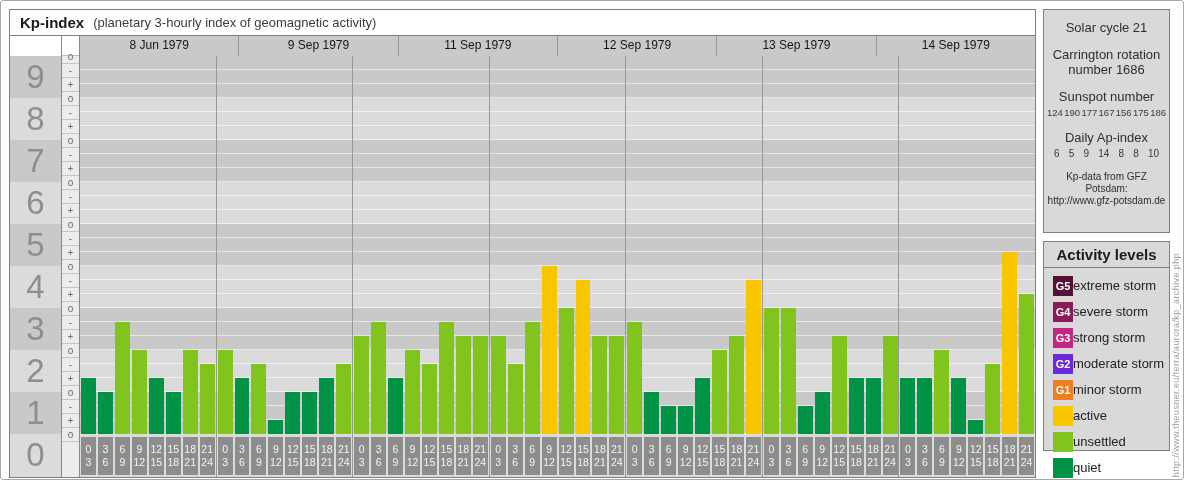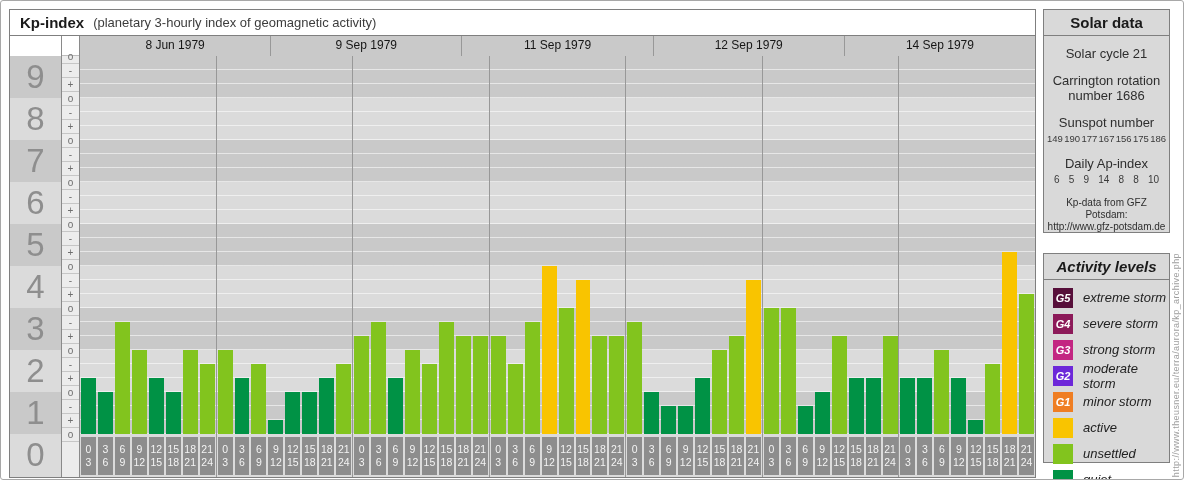--- a/index.html
+++ b/index.html
@@ -84,21 +84,21 @@
     color: #f4f4f4; font-size: 10.5px; text-align: center;
     display: flex; flex-direction: column; justify-content: center; line-height: 13px;
   }
 
   
   .side-panel {
     position: absolute; left: 1042px; width: 127px;
     border: 1px solid #7f7f7f; background: #d9d9d9;
   }
   #solar-panel { top: 8px; height: 224px; }
-  #activity-panel { top: 252px; height: 210px; font-style: italic; }
+  #activity-panel { top: 240px; height: 210px; }
   .side-header {
     height: 26px; border-bottom: 1px solid #7f7f7f;
     font-size: 15px; font-weight: bold; color: #1a1a1a;
     text-align: center; line-height: 25px;
   }
   #solar-body { padding-top: 10px; text-align: center; color: #2e2e2e; }
   #solar-body .line13 { font-size: 13px; line-height: 15px; }
   #solar-body .gap { height: 12px; }
   #solar-body .numrow7 {
     display: flex; justify-content: space-between;
@@ -106,21 +106,21 @@
   }
   #solar-body .numrow-ap {
     display: flex; justify-content: space-between;
     padding: 3px 10px 0 10px; font-size: 10px; color: #3a3a3a;
   }
   #solar-body .small { font-size: 10px; line-height: 12px; color: #2e2e2e; }
 
   #legend-list { padding: 5px 0 0 9px; }
   .legend-item { display: flex; align-items: center; height: 25px; margin-bottom: 1px; }
   .legend-swatch {
-    width: 20px; height: 20px; margin-right: 10px; flex: 0 0 20px;
+    width: 20px; height: 20px; flex: 0 0 20px;
     display: flex; align-items: center; justify-content: center;
     color: #fff; font-size: 11px; font-weight: bold;
   }
   .legend-label { font-size: 13px; color: #222; }
 
   #watermark {
     position: absolute; right: 2px; bottom: 2px;
     writing-mode: vertical-rl; transform: rotate(180deg);
     font-size: 9px; color: #9e9e9e; letter-spacing: 0.4px;
     white-space: nowrap;
@@ -181,20 +181,21 @@
           <div class="sub" style="top: 364px;">-</div>
           <div class="sub" style="top: 378px;">+</div>
           <div class="sub" style="top: 392px;">o</div>
         </div>
       <div id="chart-main">
         <div id="date-row">
             <div class="datecell">8 Jun 1979</div>
             <div class="datecell">9 Sep 1979</div>
             <div class="datecell">11 Sep 1979</div>
             <div class="datecell">12 Sep 1979</div>
+            <div class="datecell">13 Sep 1979</div>
             <div class="datecell">14 Sep 1979</div>
           </div>
         <div id="plot">
           <div class="gridlines"></div>
           <div id="plot-days">
               <div class="day-col">
                 <div class="slot">
                   <div class="bar" title="8 Sep 1979 0-3h  Kp 1+" style="height: 56px; background: rgb(0, 146, 69);"></div>
                 </div>
                 <div class="slot">
@@ -615,30 +616,29 @@
                 <span>21</span>
                 <span>24</span>
               </div>
             </div>
           </div>
       </div>
     </div>
   </div>
 
   <div id="solar-panel" class="side-panel">
-    <div class="side-header">Solar data</div>
     <div id="solar-body">
       <div class="line13">Solar cycle 21</div>
       <div class="gap"></div>
       <div class="line13">Carrington rotation</div>
       <div class="line13">number 1686</div>
       <div class="gap"></div>
       <div class="line13">Sunspot number</div>
       <div class="numrow7" id="sunspot-values">
-          <span>149</span>
+          <span>124</span>
           <span>190</span>
           <span>177</span>
           <span>167</span>
           <span>156</span>
           <span>175</span>
           <span>186</span>
         </div>
       <div class="gap"></div>
       <div class="line13">Daily Ap-index</div>
       <div class="numrow-ap" id="ap-values">

